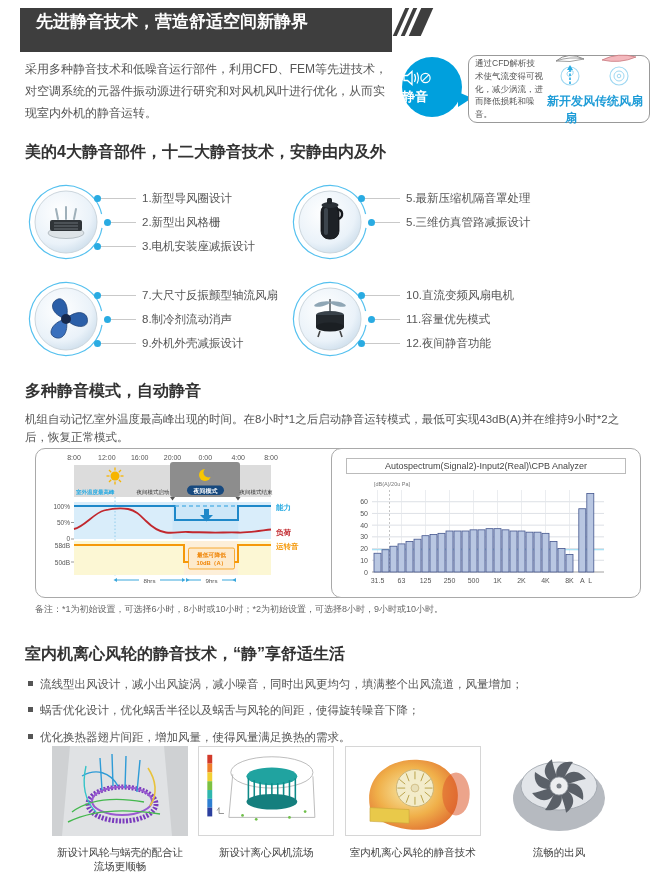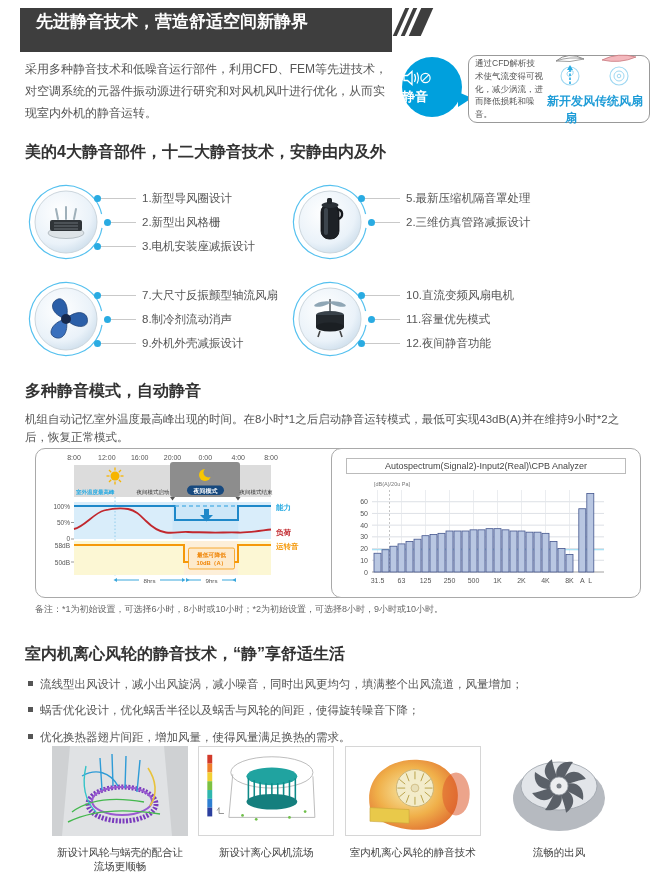--- a/index.html
+++ b/index.html
@@ -181,21 +181,21 @@
     </svg>
     <div class="items">
       <div class="citem">
           <div class="dot"></div>
           <div class="cline"></div>
           <span>5.最新压缩机隔音罩处理</span>
         </div>
       <div class="citem">
           <div class="dot"></div>
           <div class="cline"></div>
-          <span>2.三维仿真管路减振设计</span>
+          <span>5.三维仿真管路减振设计</span>
         </div>
     </div>
   </div>
 
   
   <div class="group" style="left:28px;top:281px;">
     <svg class="pc" viewBox="0 0 76 76">
       <circle cx="38" cy="38" r="36.5" fill="none" stroke="#56c1ef" stroke-width="1.2" stroke-dasharray="205 14" transform="rotate(25 38 38)"></circle>
       <circle cx="38" cy="38" r="31" fill="url(#sph)" stroke="#ccd6dd" stroke-width="1"></circle>
       <g>

